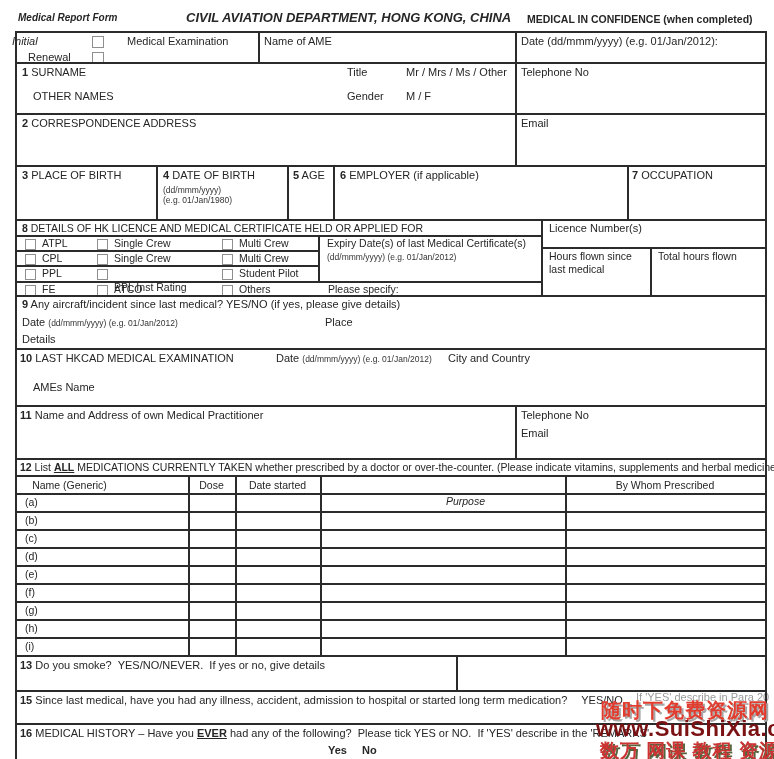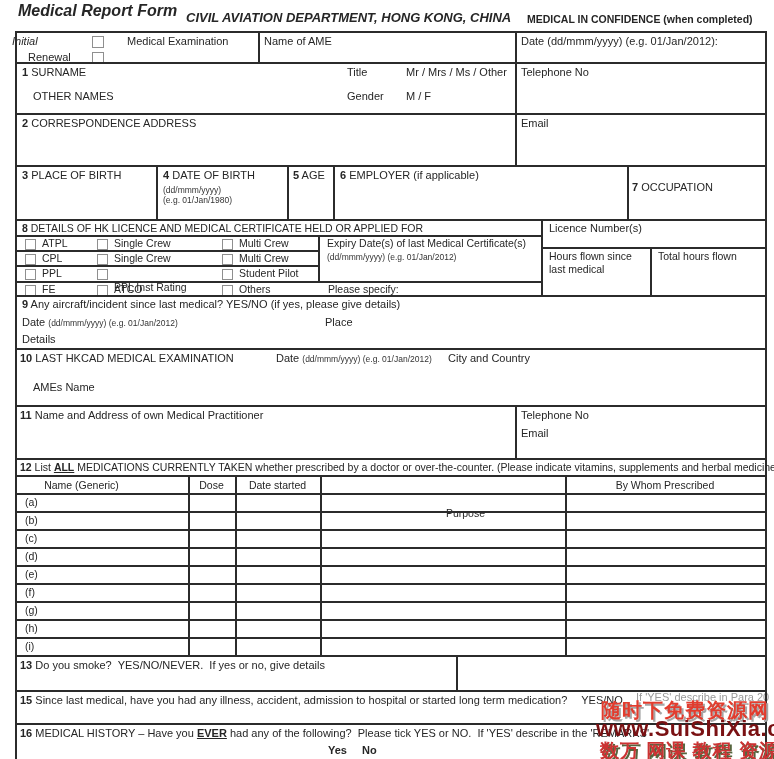--- a/index.html
+++ b/index.html
@@ -23,21 +23,21 @@
   #wm1{left:601px;top:697px;font-size:20px;color:#e23c2e;text-shadow:2px 2px 0 #a6a6a6;letter-spacing:1px;}
   #wm2{left:596px;top:716px;font-size:22px;color:#7a1113;letter-spacing:0.5px;}
   #wm3{left:600px;top:738px;font-size:19px;color:#cc3333;text-shadow:2px 2px 0 #55653e;letter-spacing:1px;}
   .gray{color:#9a9a9a;}
 </style>
 </head>
 <body>
 
 <div id="page">
 
-  <div class="lbl bi" style="left:18px;top:4px;font-size:16px;">Medical Report Form</div>
+  <div class="lbl bi" style="left:18px;top:11px;font-size:10px;">Medical Report Form</div>
   <div class="lbl bi" style="left:186px;top:11px;font-size:13px;">CIVIL AVIATION DEPARTMENT, HONG KONG, CHINA</div>
   <div class="lbl b cap" style="left:527px;top:13px;">MEDICAL IN CONFIDENCE (when completed)</div>
 
   <div class="lbl" style="left:12px;top:35px;font-style:italic;">Initial</div>
   <div class="cb cbL" style="left:92px;top:36px;"></div>
   <div class="lbl" style="left:127px;top:35px;">Medical Examination</div>
   <div class="lbl" style="left:28px;top:51px;">Renewal</div>
   <div class="cb cbL" style="left:92px;top:52px;"></div>
   <div class="lbl" style="left:264px;top:35px;">Name of AME</div>
   <div class="field" style="left:260px;top:48px;width:253px;height:13px;"></div>
@@ -63,21 +63,21 @@
   <div class="lbl" style="left:22px;top:169px;"><span class="num">3</span> <span>PLACE OF BIRTH</span></div>
   <div class="field" style="left:17px;top:184px;width:137px;height:32px;"></div>
   <div class="lbl" style="left:163px;top:169px;"><span class="num">4</span> <span>DATE OF BIRTH</span></div>
   <div class="lbl sm" style="left:163px;top:184px;">(dd/mmm/yyyy)</div>
   <div class="lbl sm" style="left:163px;top:194px;">(e.g. 01/Jan/1980)</div>
   <div class="field" style="left:158px;top:205px;width:127px;height:12px;"></div>
   <div class="lbl" style="left:293px;top:169px;"><span class="num">5</span> <span>AGE</span></div>
   <div class="field" style="left:289px;top:184px;width:42px;height:32px;"></div>
   <div class="lbl" style="left:340px;top:169px;text-align:center;"><span class="num">6</span> <span>EMPLOYER (if applicable)</span></div>
   <div class="field" style="left:335px;top:184px;width:290px;height:32px;"></div>
-  <div class="lbl" style="left:632px;top:169px;margin-top:12px;"><span class="num">7</span> <span>OCCUPATION</span></div>
+  <div class="lbl" style="left:632px;top:169px;"><span class="num">7</span> <span>OCCUPATION</span></div>
   <div class="field" style="left:629px;top:184px;width:134px;height:32px;"></div>
 
   <div class="lbl cap" style="left:22px;top:222px;"><span class="num">8</span> <span>DETAILS OF HK LICENCE AND MEDICAL CERTIFICATE HELD OR APPLIED FOR</span></div>
   <div class="lbl" style="left:549px;top:222px;">Licence Number(s)</div>
   <div class="field" style="left:543px;top:235px;width:220px;height:11px;"></div>
 
   <div class="cb" style="left:25px;top:239px;"></div>
   <div class="lbl cap" style="left:42px;top:237px;">ATPL</div>
   <div class="cb" style="left:97px;top:239px;"></div>
   <div class="lbl cap" style="left:114px;top:237px;">Single Crew</div>
@@ -131,24 +131,24 @@
 
   <div class="lbl" style="left:20px;top:409px;"><span class="num">11</span> <span>Name and Address of own Medical Practitioner</span></div>
   <div class="field" style="left:17px;top:424px;width:495px;height:30px;"></div>
   <div class="lbl" style="left:521px;top:409px;">Telephone No</div>
   <div class="field" style="left:600px;top:408px;width:160px;height:13px;"></div>
   <div class="lbl" style="left:521px;top:427px;">Email</div>
   <div class="field" style="left:560px;top:426px;width:200px;height:13px;"></div>
 
   <div class="lbl cap" style="left:20px;top:461px;"><span class="num">12</span> <span>List </span><span class="b u">ALL</span><span> MEDICATIONS CURRENTLY TAKEN whether prescribed by a doctor or over-the-counter. (Please indicate vitamins, supplements and herbal medicines)</span></div>
 
-  <div class="lbl cap ctr" style="left:12px;top:479px;width:139px;">Name (Generic)</div>
+  <div class="lbl cap ctr" style="left:0;top:479px;width:139px;">Name (Generic)</div>
   <div class="lbl cap ctr" style="left:188px;top:479px;width:47px;">Dose</div>
   <div class="lbl cap ctr" style="left:235px;top:479px;width:85px;">Date started</div>
-  <div class="lbl cap ctr" style="left:320px;top:507px;width:291px;">Purpose</div>
+  <div class="lbl cap ctr" style="left:320px;top:495px;width:291px;font-style:italic;">Purpose</div>
   <div class="lbl cap ctr" style="left:565px;top:479px;width:200px;">By Whom Prescribed</div>
 
   <div class="lbl cap" style="left:25px;top:496px;">(a)</div>
   <div class="lbl cap" style="left:25px;top:514px;">(b)</div>
   <div class="lbl cap" style="left:25px;top:532px;">(c)</div>
   <div class="lbl cap" style="left:25px;top:550px;">(d)</div>
   <div class="lbl cap" style="left:25px;top:568px;">(e)</div>
   <div class="lbl cap" style="left:25px;top:586px;">(f)</div>
   <div class="lbl cap" style="left:25px;top:604px;">(g)</div>
   <div class="lbl cap" style="left:25px;top:622px;">(h)</div>

